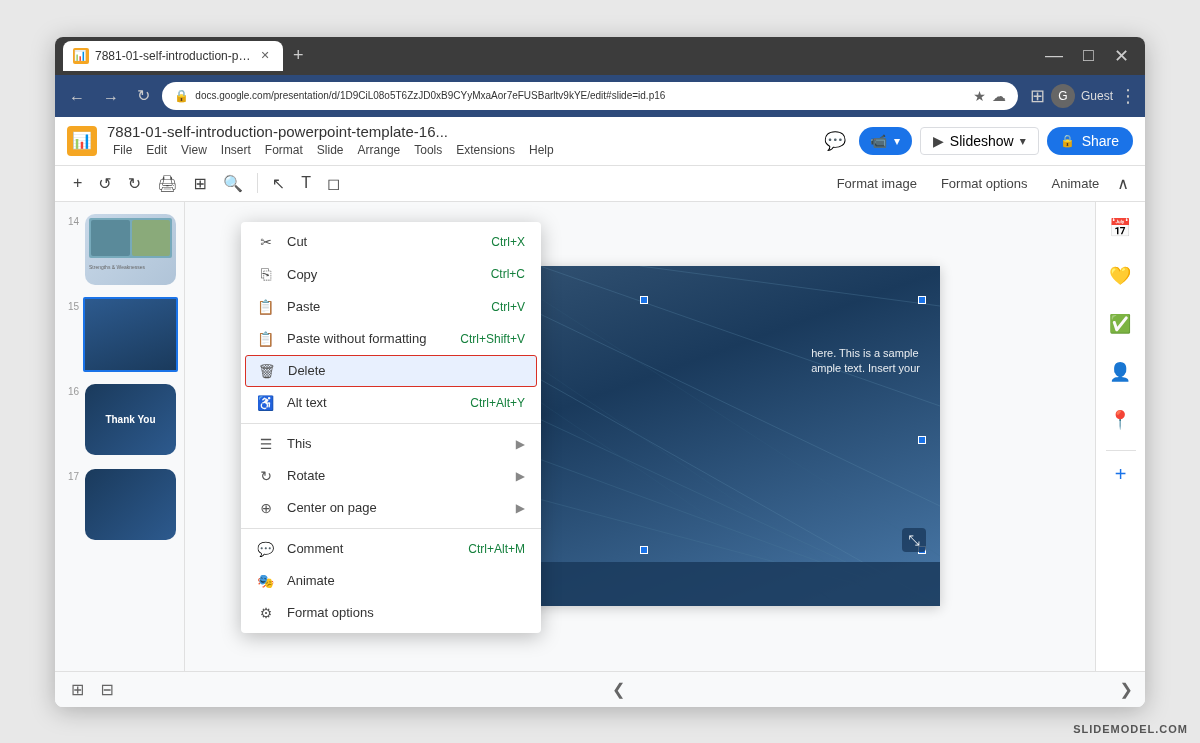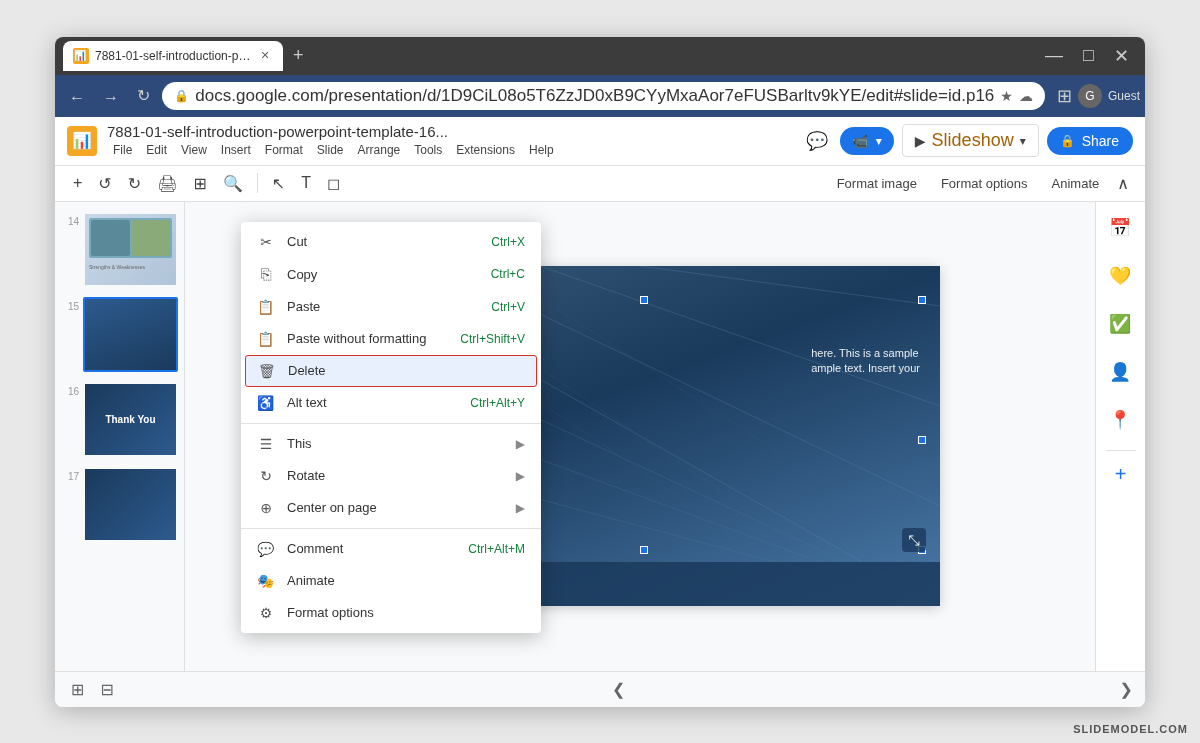--- a/index.html
+++ b/index.html
@@ -132,21 +132,21 @@
       gap: 6px;
       font-size: 12px;
       color: #333;
     }
     .address-lock {
       color: #555;
       font-size: 12px;
     }
     .address-text {
       flex: 1;
-      font-size: 17px;
+      font-size: 10px;
       color: #333;
     }
     .address-icons {
       display: flex;
       align-items: center;
       gap: 6px;
     }
     .addr-icon {
       color: #666;
       font-size: 14px;
@@ -268,22 +268,22 @@
       align-items: center;
       gap: 6px;
       cursor: pointer;
       background: #fff;
     }
     .slideshow-btn-icon {
       font-size: 14px;
       color: #444;
     }
     .slideshow-btn-text {
-      font-size: 18px;
-      color: #a16207;
+      font-size: 14px;
+      color: #000000;
       font-weight: 500;
     }
     .slideshow-chevron {
       font-size: 12px;
       color: #444;
     }
     .share-btn {
       background: #1a73e8;
       border-radius: 20px;
       padding: 6px 14px;
@@ -392,20 +392,21 @@
       border: 2px solid transparent;
       position: relative;
     }
     .slide-preview.selected {
       border-color: #1a73e8;
     }
     .slide-preview-inner {
       width: 100%;
       height: 100%;
       background: #c8d8e8;
+      border-radius: 10px;
     }
     .slide-14-preview {
       background: linear-gradient(135deg, #c8d8e8, #b0c4d8);
       display: flex;
       flex-direction: column;
     }
     .slide-15-preview {
       background: linear-gradient(135deg, #1a3a5c, #2d5a8e);
     }
     .slide-16-preview {

